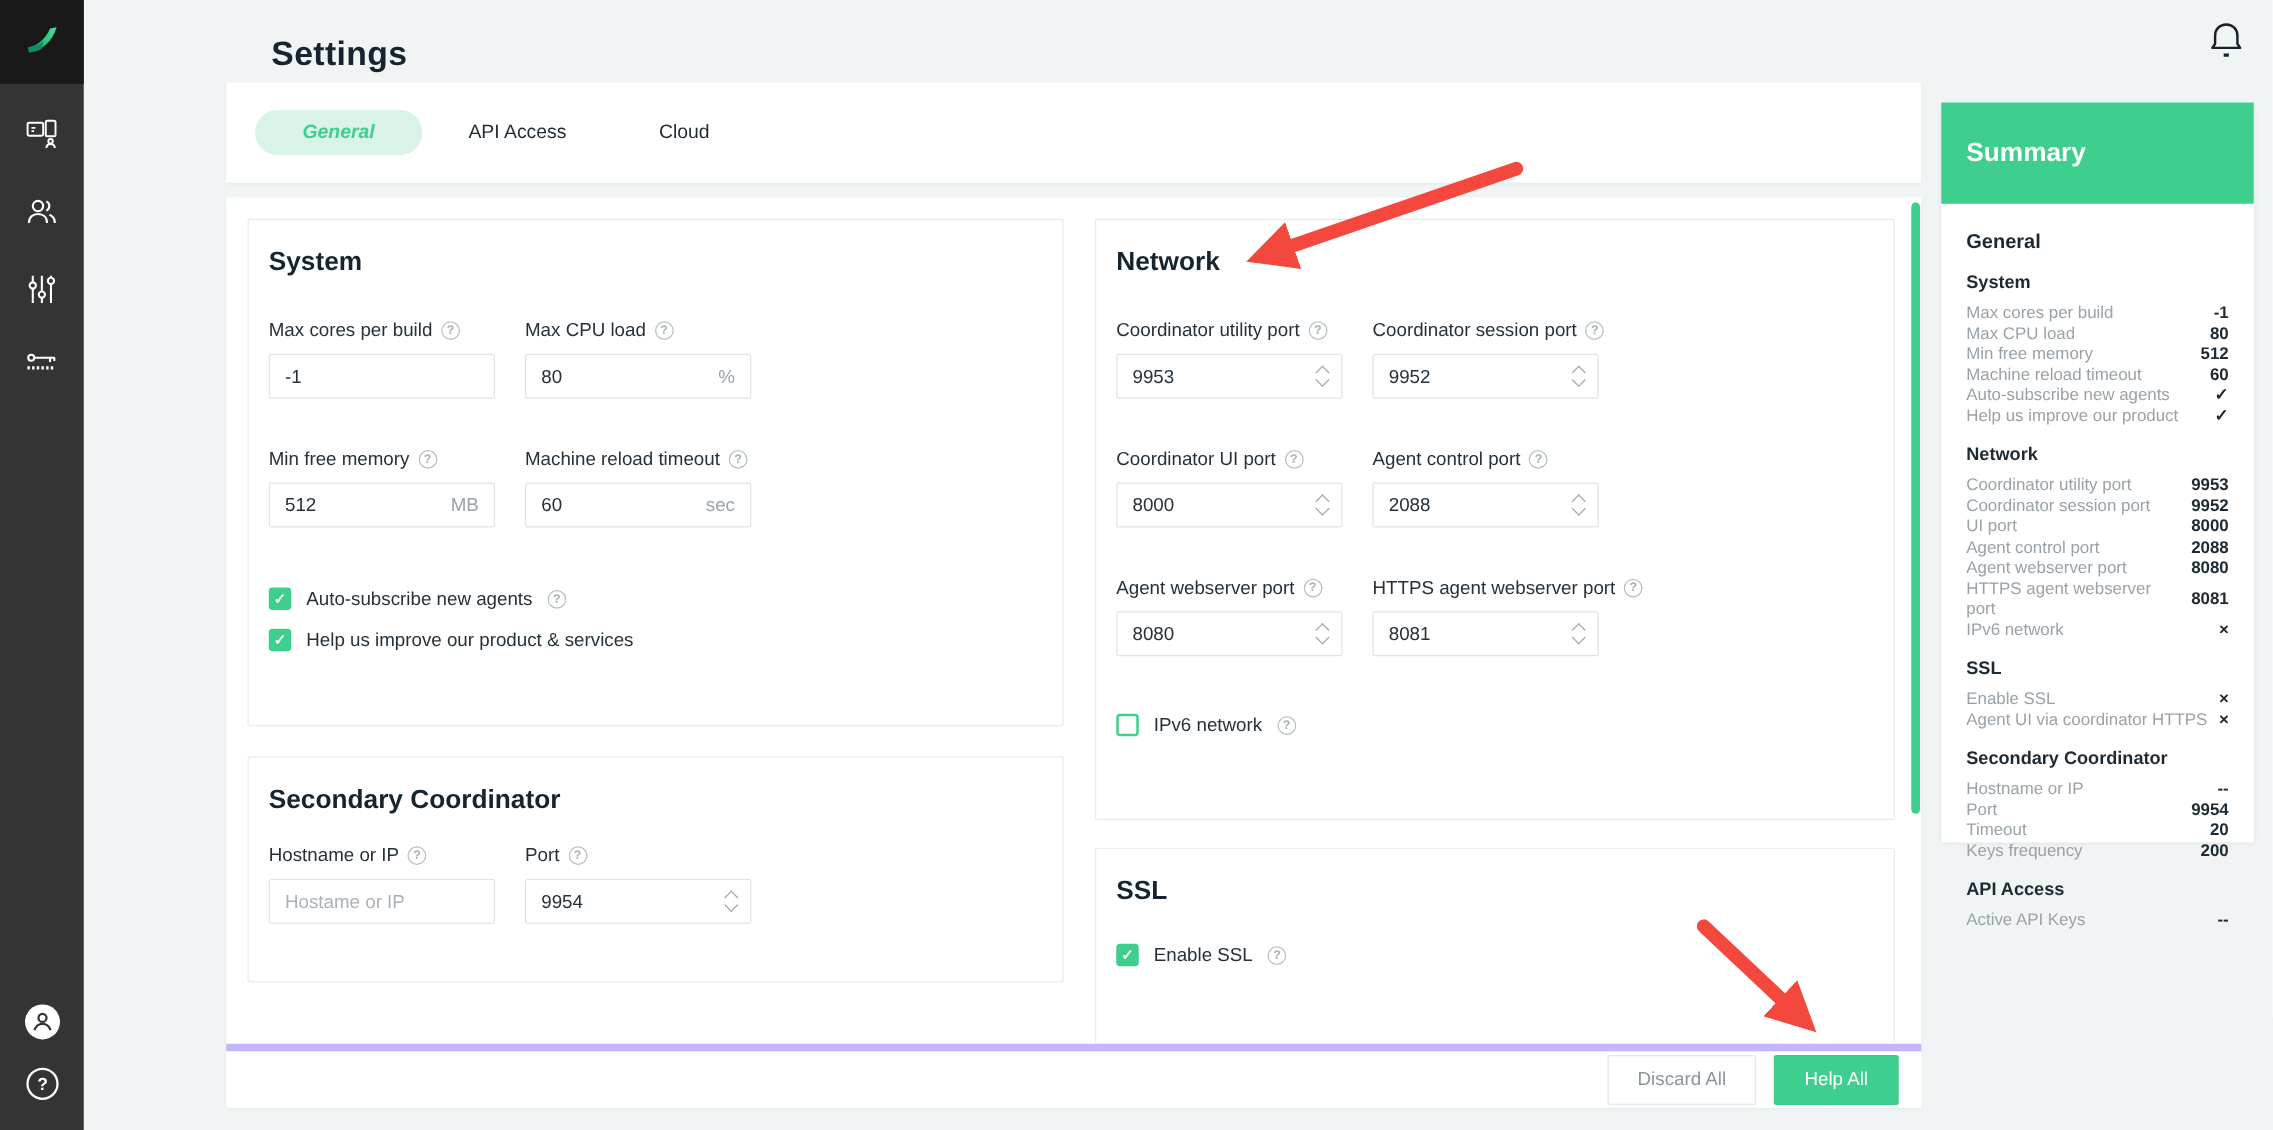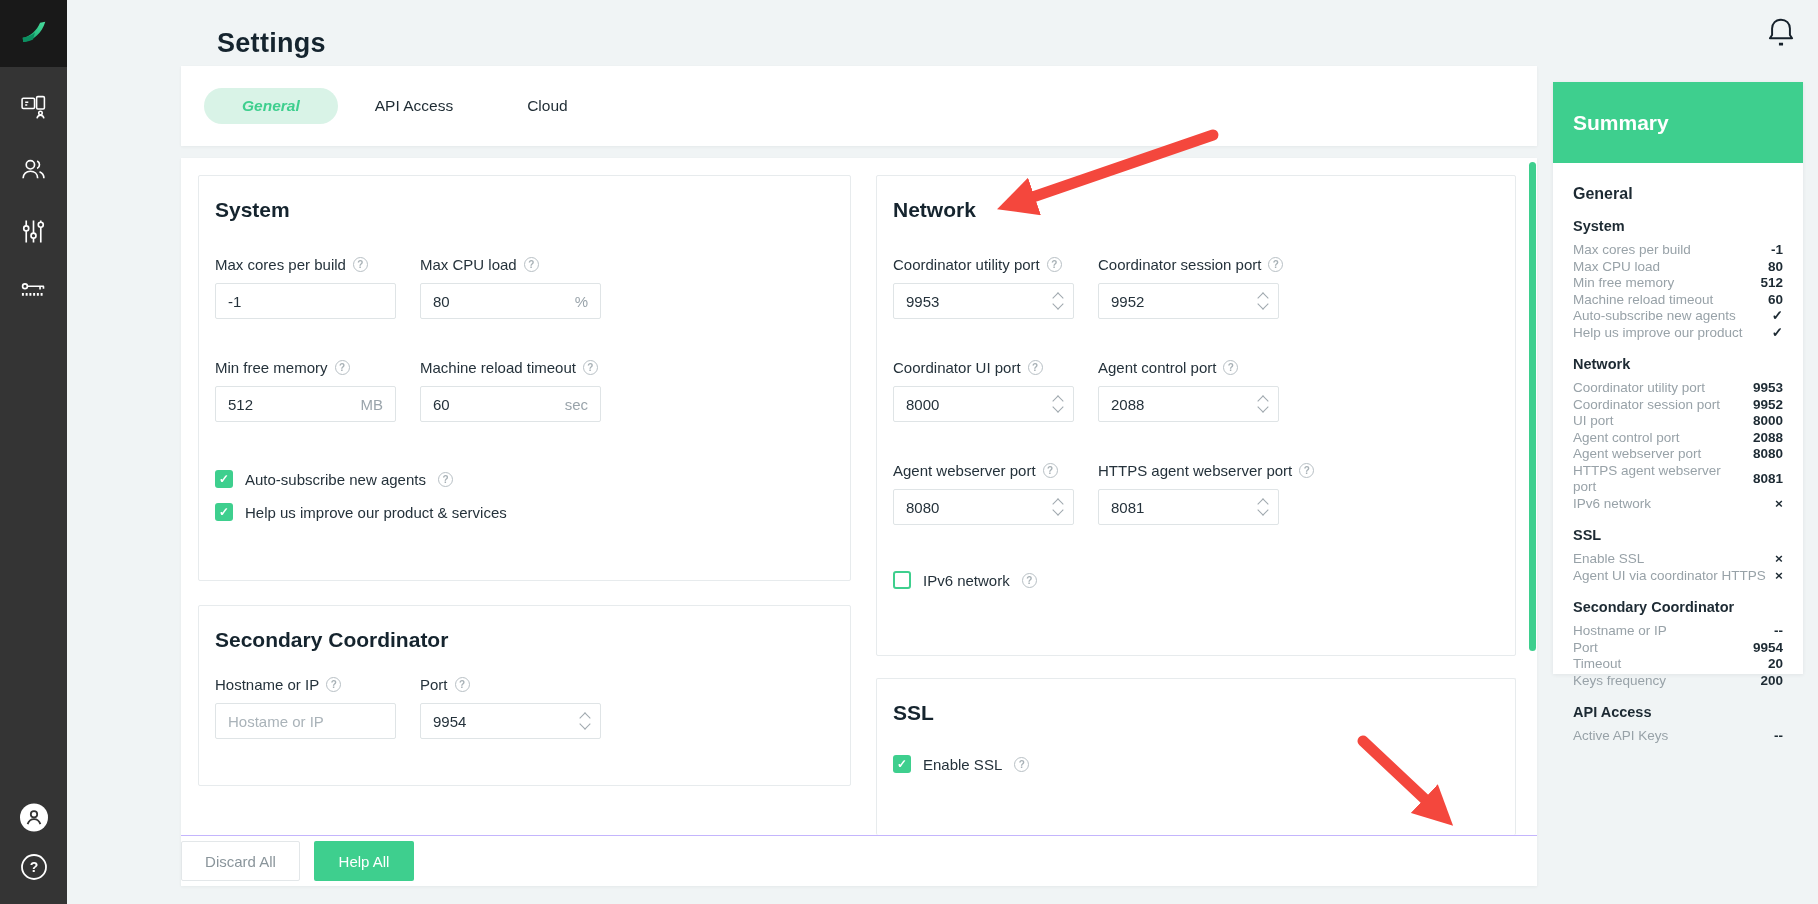--- a/index.html
+++ b/index.html
@@ -52,22 +52,22 @@
   .chev{width:7px;height:7px;border-right:1.6px solid #9fa8ae;border-bottom:1.6px solid #9fa8ae;}
   .chev.up{transform:rotate(-135deg);margin-bottom:2px;}
   .chev.down{transform:rotate(45deg);margin-top:-4px;}
 
   .cbgroup{margin-top:48px;display:flex;flex-direction:column;gap:15px;}
   .cbrow{display:flex;align-items:center;gap:12px;font-size:15px;color:#25323b;cursor:pointer;}
   .cb{width:18px;height:18px;border-radius:3px;background:#3ecf8e;color:#fff;font-size:12px;font-weight:bold;
       display:flex;align-items:center;justify-content:center;flex:none;box-sizing:border-box;}
   .cb.un{background:#fff;border:2px solid #3ecf8e;}
 
-  .panel-footer{position:absolute;left:0;bottom:0;width:100%;height:51px;border-top:1px solid #c4b5fd;
-                display:flex;align-items:center;gap:14px;padding-right:18px;box-sizing:border-box;background:#fff;}
+  .panel-footer{position:absolute;left:0;bottom:0;width:100%;height:51px;border-top:6px solid #c4b5fd;
+                display:flex;align-items:center;justify-content:flex-end;gap:14px;padding-right:18px;box-sizing:border-box;background:#fff;}
   .btn-discard{width:119px;height:40px;background:#fff;border:1px solid #e3e7e9;border-radius:2px;
                color:#8a959b;font-size:15px;font-family:inherit;cursor:pointer;}
   .btn-save{width:100px;height:40px;background:#3ecf8e;border:none;border-radius:2px;color:#fff;
             font-size:15px;font-family:inherit;cursor:pointer;}
 
   
   .green-scroll{position:absolute;left:1529px;top:162px;width:7px;height:489px;background:#3ecf8e;border-radius:4px;cursor:grab;}
 
   
   .summary{position:absolute;left:1553px;top:66px;width:250px;height:592px;background:#fff;

